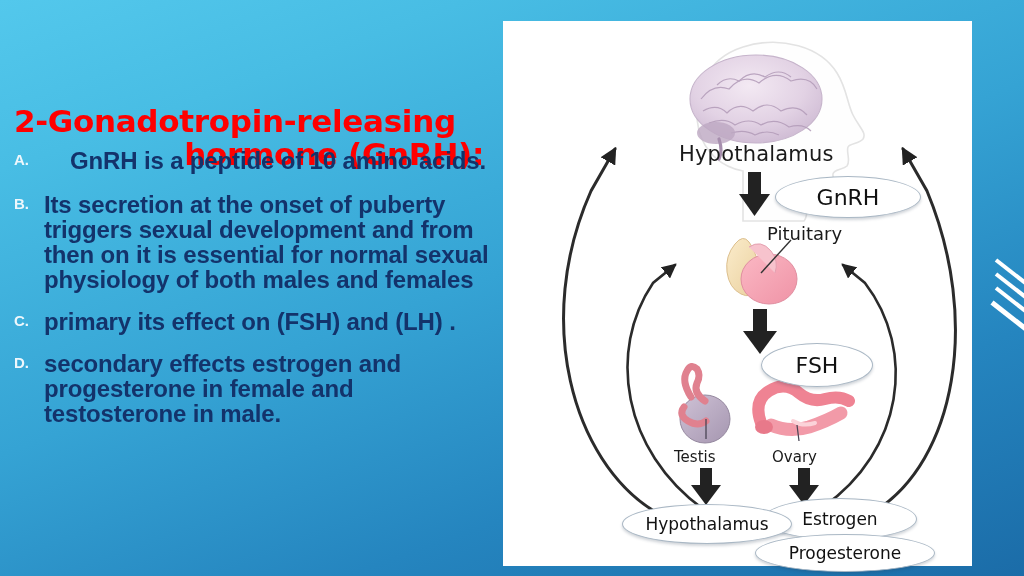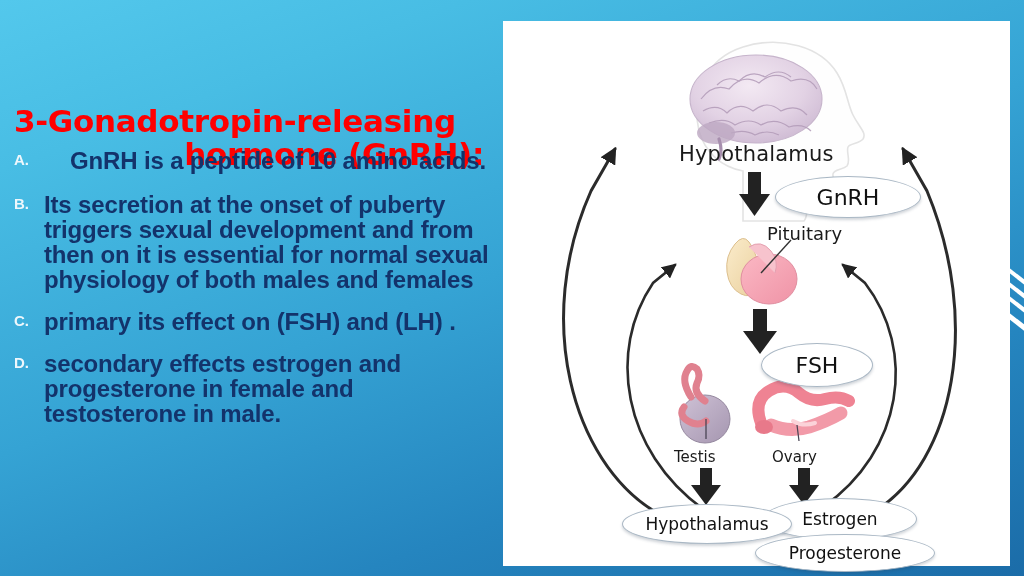--- a/index.html
+++ b/index.html
@@ -88,23 +88,24 @@
   .bullet.indent .btext { padding-left: 26px; }
   #b-a { margin-bottom: 19px; }
   #b-b { margin-bottom: 17px; }
   #b-c { margin-bottom: 17px; }
 
   
   #diagram-panel {
     position: absolute;
     left: 503px;
     top: 21px;
-    width: 507px;
+    width: 427px;
     height: 545px;
     background: #ffffff;
+    padding-left: 42px;
   }
   #diagram-svg {
     position: absolute;
     left: 0;
     top: 0;
     width: 507px;
     height: 545px;
     display: block;
   }
 
@@ -159,21 +160,21 @@
 <div id="slide">
 
   <div class="slash" style="left:996px; top:258px; width:40px; height:4px;"></div>
   <div class="slash" style="left:996px; top:272px; width:40px; height:4px;"></div>
   <div class="slash" style="left:996px; top:286px; width:40px; height:4px;"></div>
   <div class="slash" style="left:992px; top:300px; width:44px; height:5px;"></div>
 
   <div id="text-col">
 
     <div id="title">
-      <span>3-Gonadotropin-releasing</span>
+      <span>2-Gonadotropin-releasing</span>
       <span class="l2">hormone (GnRH):</span>
     </div>
 
     <div id="bullets">
 
       <div class="bullet indent" id="b-a">
         <span class="marker">A.</span>
         <span class="btext">GnRH is a peptide of 10 amino acids.</span>
       </div>
 

